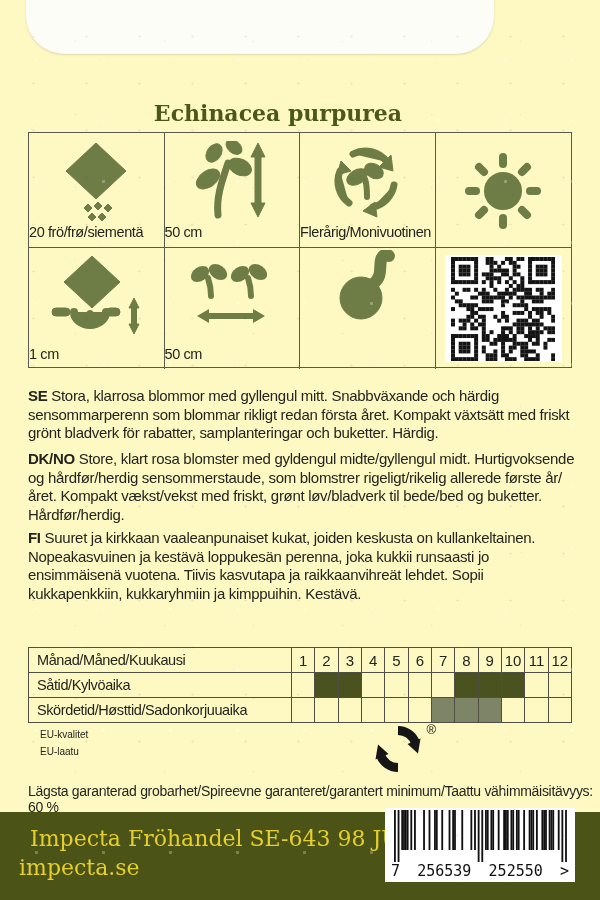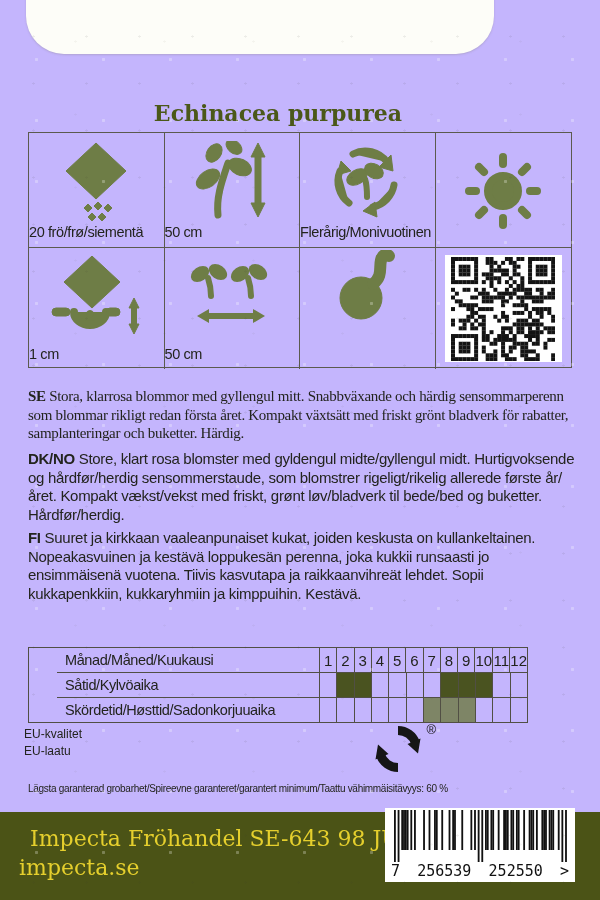--- a/index.html
+++ b/index.html
@@ -1,17 +1,17 @@
 <!DOCTYPE html>
 <html><head>
 <meta charset="utf-8">
 <style>
   html,body{margin:0;padding:0;}
   body{width:600px;height:900px;overflow:hidden;background:#b9b5a4;}
-  .packet{position:relative;width:600px;height:900px;background:#c4b5fd;overflow:hidden;
+  .packet{position:relative;width:600px;height:900px;background:#fef9c3;overflow:hidden;
           font-family:"Liberation Sans",sans-serif;color:#23241e;}
   
   .packet::after{content:"";position:absolute;inset:0;z-index:40;pointer-events:none;opacity:.55;
     background-image:
       radial-gradient(rgba(60,60,50,.16) 1px, transparent 1.3px),
       radial-gradient(rgba(90,85,60,.10) 1px, transparent 1.5px),
       radial-gradient(rgba(255,255,250,.5) 1.4px, transparent 2px);
     background-size:53px 47px, 89px 73px, 67px 61px;
     background-position:7px 13px, 31px 5px, 3px 29px;}
   .flap{position:absolute;top:-26px;left:26px;width:468px;height:80px;background:#fdfdf8;
@@ -30,34 +30,34 @@
   .art{position:absolute;top:8px;left:0;right:0;display:flex;justify-content:center;}
   .cell .lbl{font-size:14.5px;letter-spacing:-0.4px;line-height:16px;text-align:center;}
   .ic{fill:#6e7d46;stroke:#6e7d46;}
   .qrbox{position:absolute;inset:7px 9px 7px 9px;background:#ffffff;display:flex;
          align-items:center;justify-content:center;}
   
   .desc{position:absolute;left:28px;width:547px;font-size:15px;line-height:18.7px;
         letter-spacing:-0.3px;}
   .desc b{letter-spacing:-0.3px;}
   
-  .cal{position:absolute;left:28px;top:647px;width:500px;border:1.4px solid #514f44;
-       box-sizing:border-box;padding-left:28px;}
+  .cal{position:absolute;left:28px;top:647px;width:544px;border:1.4px solid #514f44;
+       box-sizing:border-box;}
   .cal-row{display:flex;height:24px;}
   .cal-row + .cal-row{border-top:1.2px solid #514f44;}
   .cal-label{width:262px;flex:none;display:flex;align-items:center;padding-left:8px;
              font-size:14.5px;letter-spacing:-0.4px;box-sizing:border-box;}
   .cal-cells{flex:1;display:flex;}
   .cal-cell{flex:1;border-left:1.2px solid #514f44;display:flex;align-items:center;
             justify-content:center;font-size:15px;}
   
-  .eu{position:absolute;left:24px;top:726px;font-size:12px;line-height:17px;}
+  .eu{position:absolute;left:40px;top:726px;font-size:10px;line-height:17px;}
   .gdot{position:absolute;left:374px;top:725px;width:62px;height:50px;}
   .gdot .reg{position:absolute;right:0;top:-3px;font-size:13px;color:#151515;}
-  .guar{position:absolute;left:28px;top:783px;font-size:10px;letter-spacing:-0.3px;text-align:center;}
+  .guar{position:absolute;left:28px;top:783px;font-size:14px;letter-spacing:-0.3px;}
   
   .footer{position:absolute;left:0;top:812px;width:600px;height:88px;background:#4b5316;}
   .footer .l1{position:absolute;left:30px;top:14px;font-family:"DejaVu Serif",serif;
               font-size:22px;color:#e5cf2d;}
   .footer .l2{position:absolute;left:19px;top:43px;font-family:"DejaVu Serif",serif;
               font-size:22px;color:#e5cf2d;}
   .bcode{position:absolute;left:385px;top:808px;width:190px;height:74px;background:#ffffff;z-index:10;}
   .bdigits{position:absolute;left:2px;right:2px;bottom:2px;display:flex;
            justify-content:space-between;padding:0 4px;font-family:"DejaVu Sans Mono",monospace;
            font-size:15px;color:#111;}
@@ -547,21 +547,21 @@
             <rect x="73.19" y="100.15" width="4.00" height="4.00" fill="#141414"></rect>
             <rect x="77.04" y="100.15" width="4.00" height="4.00" fill="#141414"></rect>
             <rect x="80.89" y="100.15" width="4.00" height="4.00" fill="#141414"></rect>
             <rect x="84.74" y="100.15" width="4.00" height="4.00" fill="#141414"></rect>
             <rect x="100.15" y="100.15" width="4.00" height="4.00" fill="#141414"></rect>
           </svg>
       </span>
     </div>
   </div>
 
-  <p class="desc" style="top:372px;font-family:Liberation Serif, serif;"><b>SE</b><span> Stora, klarrosa blommor med gyllengul mitt. Snabbväxande och härdig sensommarperenn som blommar rikligt redan första året. Kompakt växtsätt med friskt grönt bladverk för rabatter, samplanteringar och buketter. Härdig.</span></p>
+  <p class="desc" style="top:372px;"><b>SE</b><span> Stora, klarrosa blommor med gyllengul mitt. Snabbväxande och härdig sensommarperenn som blommar rikligt redan första året. Kompakt växtsätt med friskt grönt bladverk för rabatter, samplanteringar och buketter. Härdig.</span></p>
 
   <p class="desc" style="top:434px;margin-top:16px;"><b>DK/NO</b><span> Store, klart rosa blomster med gyldengul midte/gyllengul midt. Hurtigvoksende og hårdfør/herdig sensommerstaude, som blomstrer rigeligt/rikelig allerede første år/året. Kompakt vækst/vekst med friskt, grønt løv/bladverk til bede/bed og buketter. Hårdfør/herdig.</span></p>
 
   <p class="desc" style="top:514px;"><b>FI</b><span> Suuret ja kirkkaan vaaleanpunaiset kukat, joiden keskusta on kullankeltainen. Nopeakasvuinen ja kestävä loppukesän perenna, joka kukkii runsaasti jo ensimmäisenä vuotena. Tiivis kasvutapa ja raikkaanvihreät lehdet. Sopii kukkapenkkiin, kukkaryhmiin ja kimppuihin. Kestävä.</span></p>
 
   <div class="cal">
     <div class="cal-row">
       <div class="cal-label">Månad/Måned/Kuukausi</div>
       <div class="cal-cells" id="cal-head">
           <div class="cal-cell">1</div>

